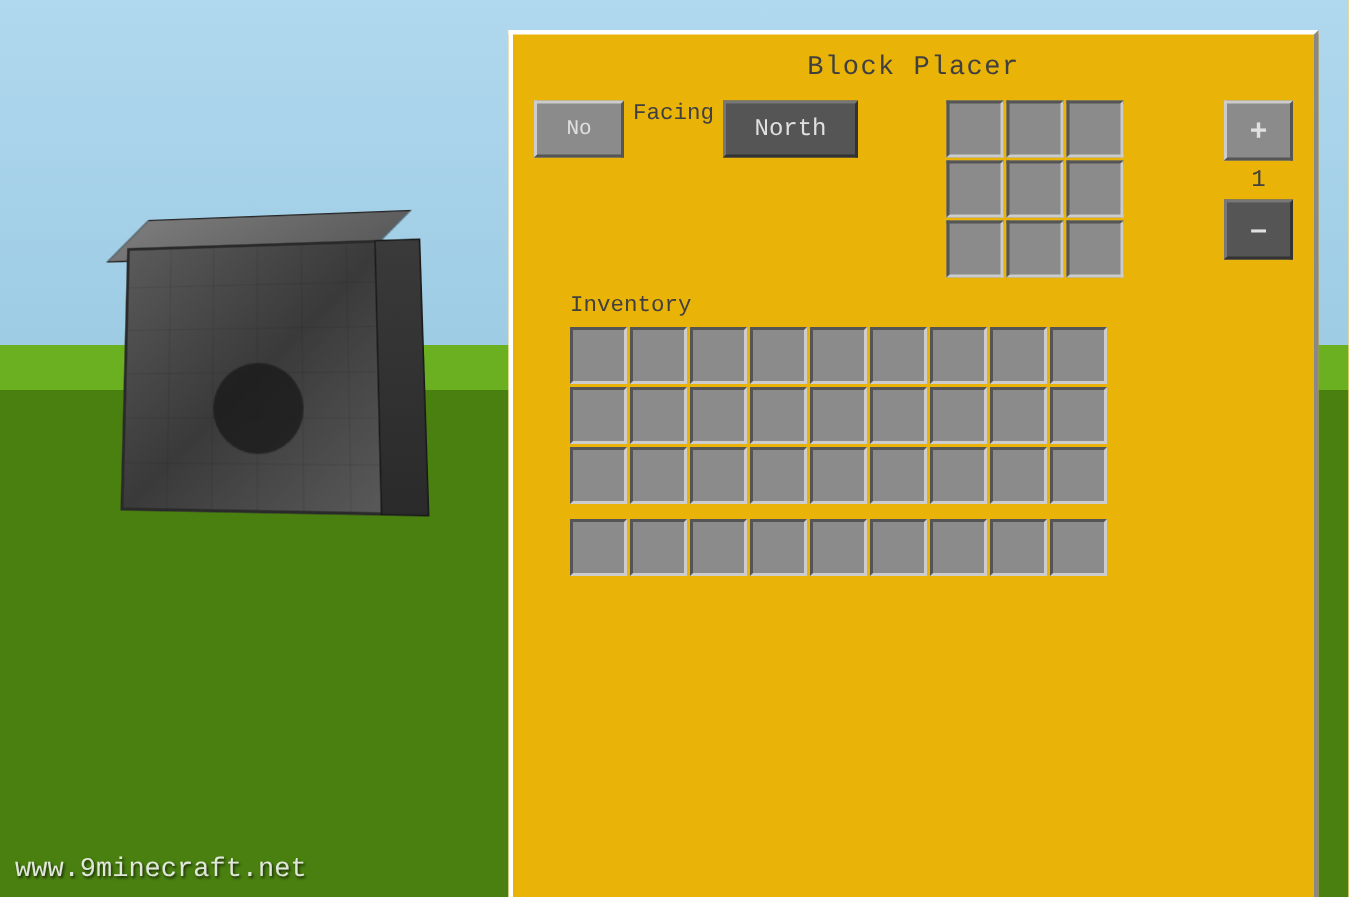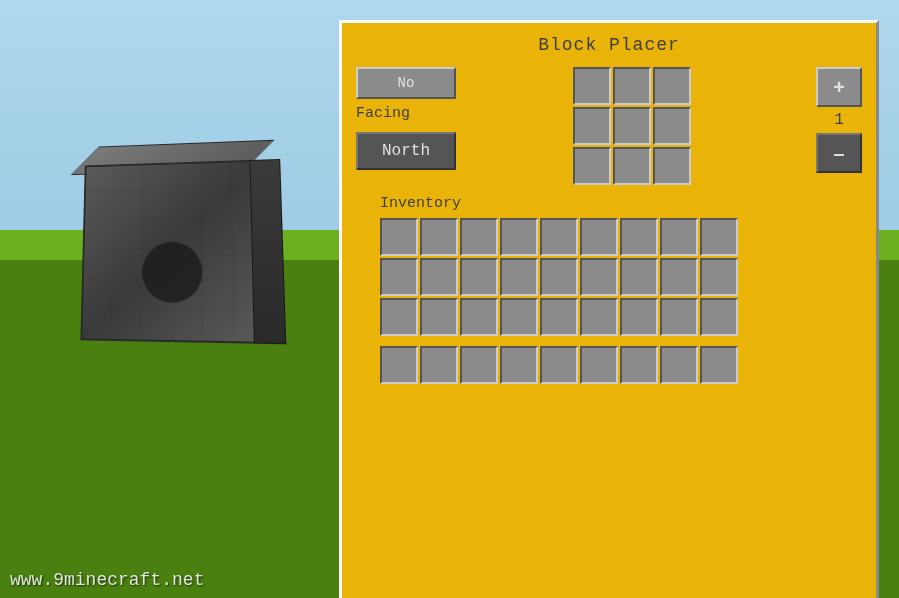--- a/index.html
+++ b/index.html
@@ -132,21 +132,21 @@
 
     .top-section {
       display: flex;
       gap: 8px;
       align-items: flex-start;
       margin-bottom: 10px;
     }
 
     .left-controls {
       display: flex;
-      flex-direction: column;
+      flex-direction: row;
       gap: 6px;
       min-width: 100px;
     }
 
     .right-counter {
       display: flex;
       flex-direction: column;
       align-items: center;
       gap: 4px;
       margin-left: 8px;

